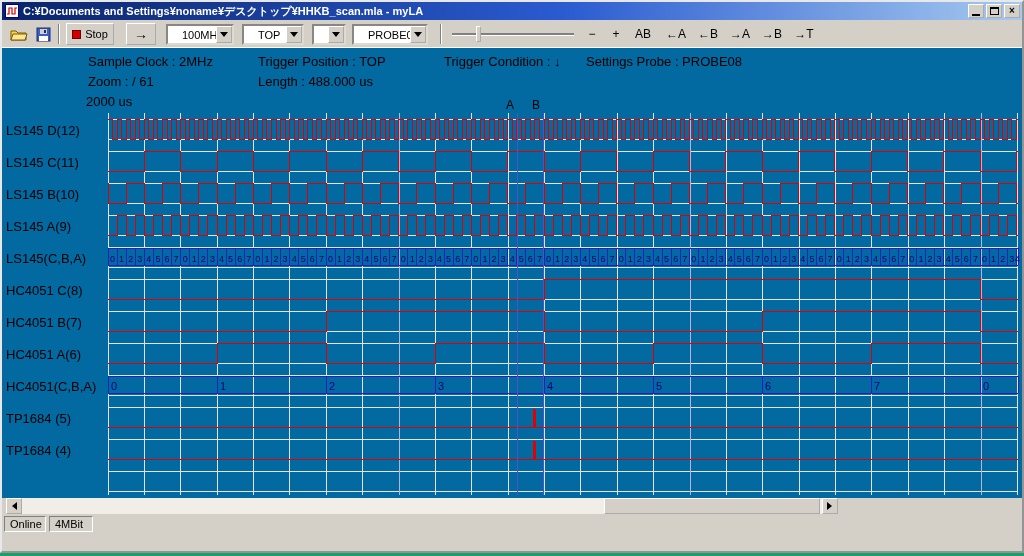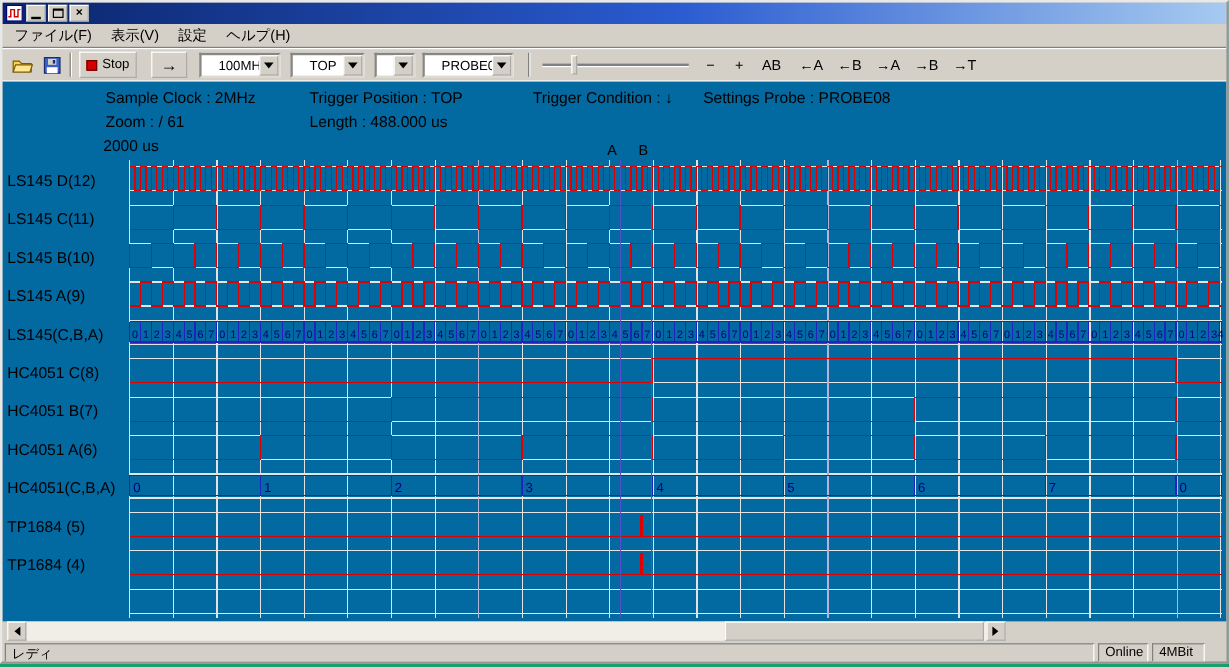--- a/index.html
+++ b/index.html
@@ -52,35 +52,30 @@
 
 <div class="win">
 
   <div class="titlebar">
     <span class="appicon">
       <svg width="14" height="14">
           <rect x="0.5" y="0.5" width="13" height="13" fill="#ffffff" stroke="#000080"></rect>
           <polyline points="2,10 4,10 4,4 7,4 7,10 10,10 10,4 12,4" fill="none" stroke="#cc0000" stroke-width="1.2"></polyline>
         </svg>
     </span>
+    <span class="title-text">C:¥Documents and Settings¥noname¥デスクトップ¥HHKB_scan.mla - myLA</span>
     <span class="tb-btn">
         <span class="glyph-min"></span>
       </span>
     <span class="tb-btn">
         <span class="glyph-max"></span>
       </span>
     <span class="tb-btn">×</span>
   </div>
 
-  <div class="menubar">
-    <span class="menu-item">ファイル(F)</span>
-    <span class="menu-item">表示(V)</span>
-    <span class="menu-item">設定</span>
-    <span class="menu-item">ヘルプ(H)</span>
-  </div>
 
   <div class="toolbar">
     <span class="toolbtn" style="left:6px">
       <svg width="19" height="15">
           <path d="M1 4 h5 l2 2 h8 v7 h-15 z" fill="#ffd24d" stroke="#7a5a00"></path>
           <path d="M3 7 h14 l-2 6 h-14 z" fill="#ffe694" stroke="#7a5a00"></path>
         </svg>
     </span>
     <span class="toolbtn" style="left:30px">
       <svg width="15" height="15">
@@ -486,19 +481,18 @@
           <span class="tri-left"></span>
         </span>
       <span class="sb-thumb"></span>
       <span class="sb-btn" style="left:816px">
           <span class="tri-right"></span>
         </span>
     </span>
   </div>
 
   <div class="statusbar">
-    <span class="panel ready">レディ</span>
     <span class="panel" style="width:42px">Online</span>
     <span class="panel" style="width:44px">4MBit</span>
     <span style="width:12px"></span>
   </div>
 
 </div>
 
 </body></html>

